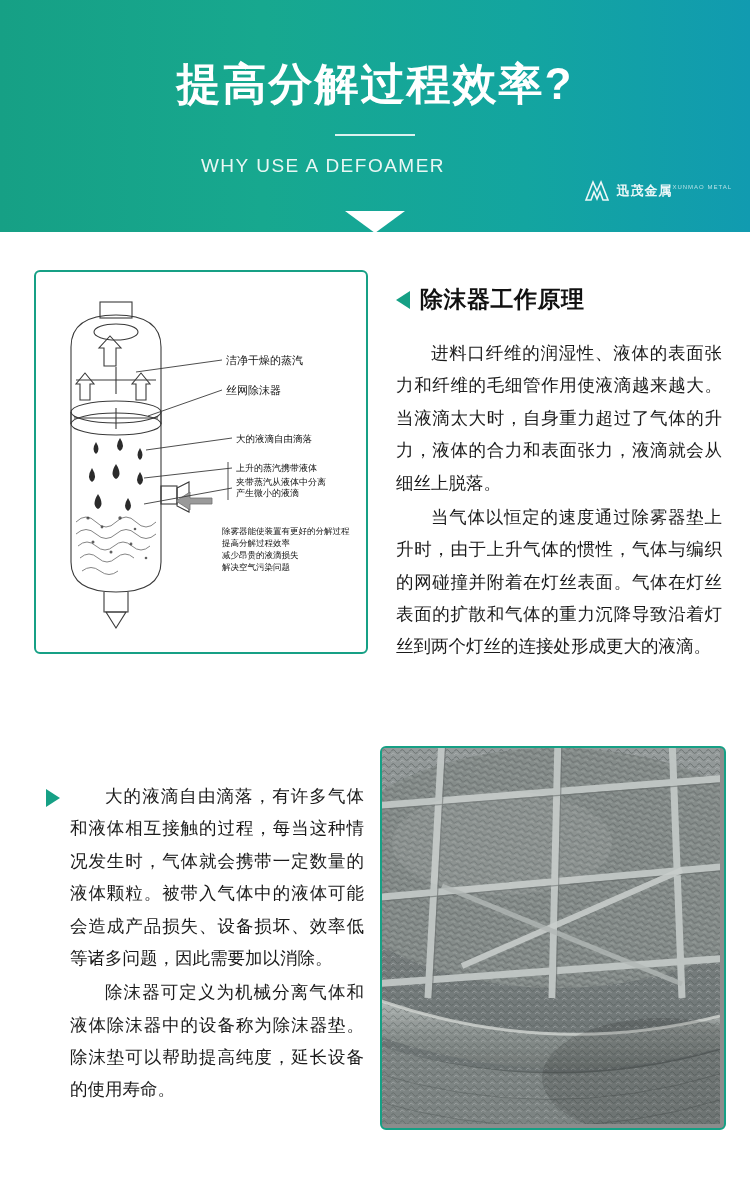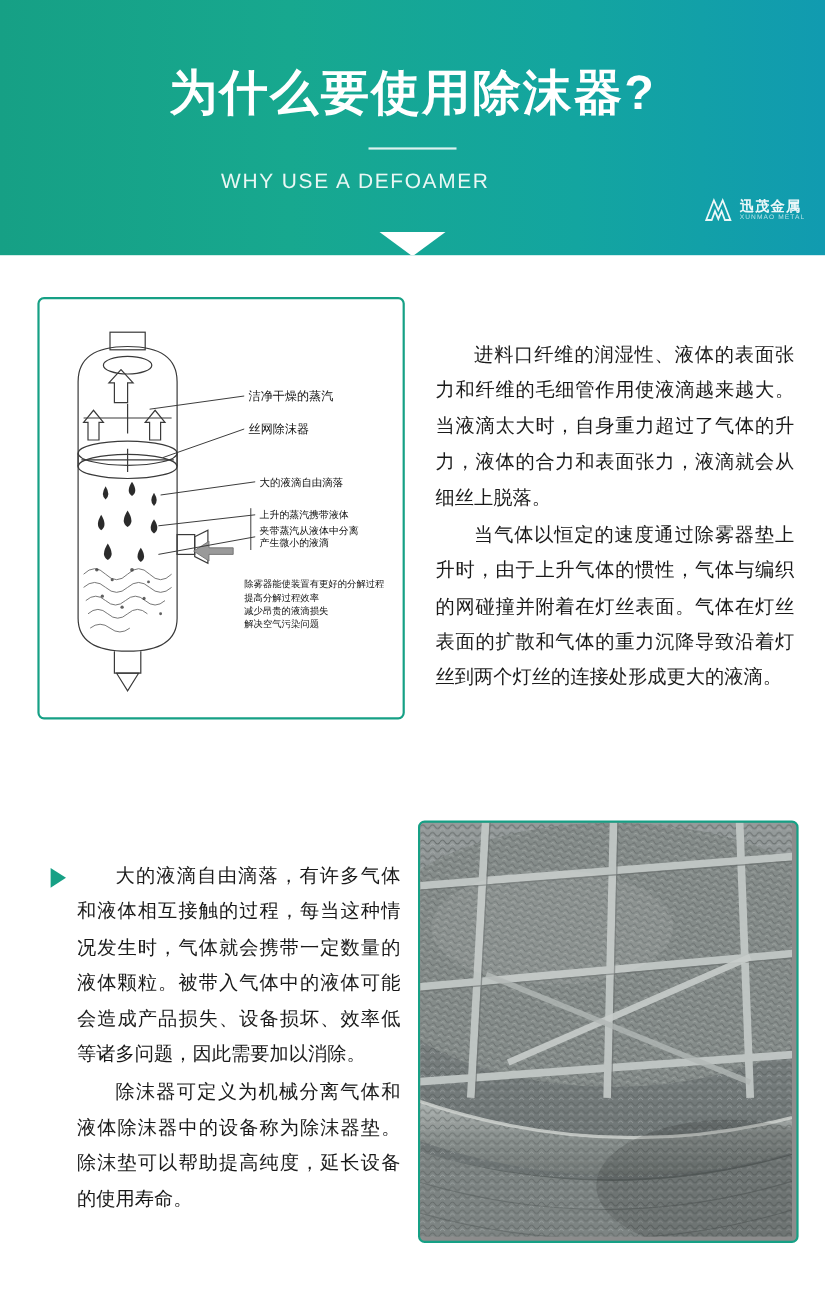--- a/index.html
+++ b/index.html
@@ -72,21 +72,21 @@
     align-items: center;
     gap: 6px;
     opacity: 0.92;
   }
   .brand-mark {
     width: 26px;
     height: 26px;
   }
   .brand-text {
     display: flex;
-    flex-direction: column;
+    flex-direction: row;
     line-height: 1.05;
   }
   .brand-cn {
     color: #ffffff;
     font-size: 13px;
     font-weight: bold;
     letter-spacing: 1px;
   }
   .brand-en {
     color: rgba(255,255,255,0.75);
@@ -184,21 +184,21 @@
     border-radius: 6px;
     overflow: hidden;
     background: #8c8c8c;
   }
   .photo svg { display: block; }
 </style>
 </head>
 <body>
 
 <div class="header">
-  <div class="header-title">为什么要使用除沫器?</div>
+  <div class="header-title">提高分解过程效率?</div>
   <div class="header-rule"></div>
   <div class="header-sub">WHY USE A DEFOAMER</div>
 
   <div class="brand">
     <span class="brand-mark">
       <svg width="26" height="26" viewBox="0 0 26 26">
         <path d="M2 22 L9 4 L13 13 L17 4 L24 22 L19 22 L16 14 L13 21 L10 14 L7 22 Z" fill="none" stroke="#ffffff" stroke-width="1.6"></path>
       </svg>
     </span>
     <span class="brand-text">
@@ -295,20 +295,24 @@
       <g fill="#111111" font-family="Liberation Sans, sans-serif" font-size="8.5">
         <text x="186" y="262">除雾器能使装置有更好的分解过程</text>
         <text x="186" y="274">提高分解过程效率</text>
         <text x="186" y="286">减少昂贵的液滴损失</text>
         <text x="186" y="298">解决空气污染问题</text>
       </g>
     </svg>
   </div>
 
   <div class="sec1-right">
+    <div class="heading-row">
+      <span class="tri-left"></span>
+      <span class="heading-text">除沫器工作原理</span>
+    </div>
     <div class="body-text">
       <p>进料口纤维的润湿性、液体的表面张力和纤维的毛细管作用使液滴越来越大。当液滴太大时，自身重力超过了气体的升力，液体的合力和表面张力，液滴就会从细丝上脱落。</p>
       <p>当气体以恒定的速度通过除雾器垫上升时，由于上升气体的惯性，气体与编织的网碰撞并附着在灯丝表面。气体在灯丝表面的扩散和气体的重力沉降导致沿着灯丝到两个灯丝的连接处形成更大的液滴。</p>
     </div>
   </div>
 </div>
 
 <div class="sec2">
 
   <div class="sec2-left">

